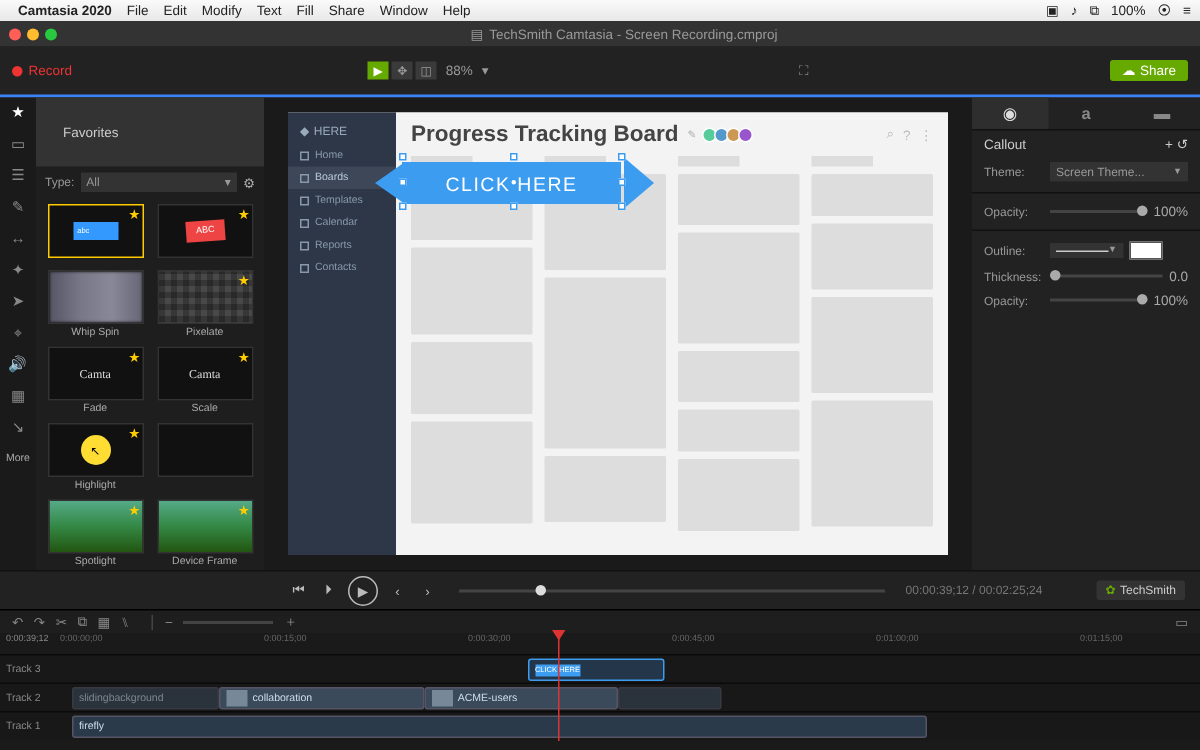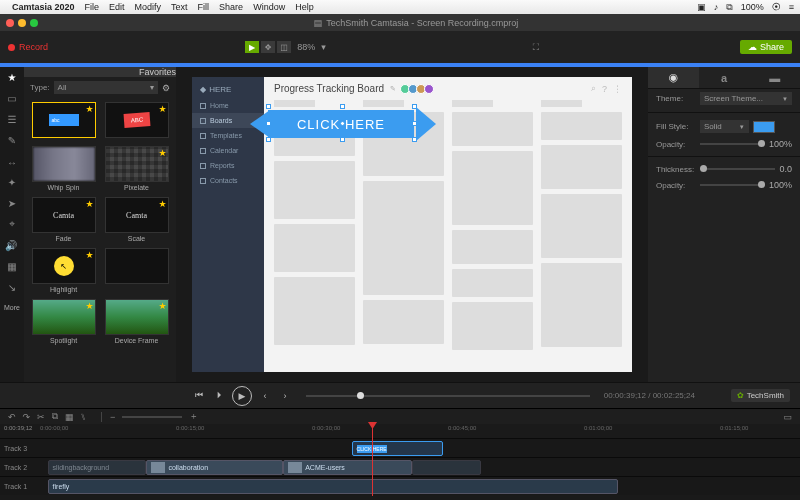--- a/index.html
+++ b/index.html
@@ -6,34 +6,34 @@
 body{width:800px;height:500px;background:#1a1a1a;overflow:hidden;font-size:9px;color:#aaa}
 .menubar{height:14px;background:linear-gradient(#fafafa,#e8e8e8);display:flex;align-items:center;padding:0 6px;color:#222;font-size:9px}
 .menubar .apple{font-size:10px;margin-right:6px}
 .menubar .m{margin-right:10px}
 .menubar .m.bold{font-weight:600}
 .menubar .right{margin-left:auto;display:flex;gap:8px;align-items:center}
 .titlebar{height:17px;background:#333;display:flex;align-items:center;padding:0 6px;color:#999}
 .traffic{display:flex;gap:4px}
 .dot{width:8px;height:8px;border-radius:50%}
 .titlebar .title{margin:0 auto;display:flex;align-items:center;gap:4px}
-.toolbar{height:17px;background:#222;display:flex;align-items:center;padding:16px 8px;border-bottom:4px solid #3b82f6}
+.toolbar{height:17px;background:#222;display:flex;align-items:center;padding:16px 8px;border-bottom:2px solid #3b82f6}
 .record{color:#e33;display:flex;align-items:center;gap:4px;font-size:9px}
 .record .rdot{width:7px;height:7px;background:#e33;border-radius:50%}
 .zoom{margin:0 auto;display:flex;align-items:center;gap:2px;color:#999}
 .zbtn{width:14px;height:12px;background:#3a3a3a;display:flex;align-items:center;justify-content:center;font-size:8px}
 .share{margin-left:auto;background:#6a0;color:#fff;padding:2px 8px;border-radius:2px;font-size:9px;display:flex;gap:3px;align-items:center}
 .share::before{content:"☁";font-size:9px}
 .main{display:flex;height:315px}
 .iconbar{width:24px;background:#1a1a1a;display:flex;flex-direction:column;align-items:center;padding-top:4px;gap:9px}
 .iconbar .ic{width:12px;height:12px;color:#888;display:flex;align-items:center;justify-content:center;font-size:10px}
 .iconbar .ic.active{color:#fff}
 .iconbar .more{margin-top:2px;font-size:7px;writing-mode:horizontal-tb}
 .lib{width:152px;background:#1e1e1e;display:flex;flex-direction:column}
-.libhead{background:#333;text-align:right;padding:0;font-size:9px;color:#ccc}
+.libhead{background:#333;text-align:left;padding:18px;font-size:9px;color:#ccc}
 .typebar{display:flex;align-items:center;padding:4px 6px;gap:4px}
 .typesel{flex:1;background:#333;padding:2px 4px;display:flex;justify-content:space-between;color:#999;font-size:8px}
 .grid{display:grid;grid-template-columns:1fr 1fr;gap:6px;padding:4px 6px;overflow:hidden}
 .thumb{display:flex;flex-direction:column;align-items:center;gap:2px}
 .tbox{width:64px;height:36px;background:#111;position:relative;border:1px solid #333;display:flex;align-items:center;justify-content:center;overflow:hidden}
 .tbox.sel{border:1px solid #fc0}
 .tbox .star{position:absolute;top:1px;right:1px;color:#fc0;font-size:9px}
 .tname{font-size:7px;color:#aaa}
 .arrow-sm{width:30px;height:12px;background:#39f;position:relative;color:#fff;font-size:5px;display:flex;align-items:center;padding-left:3px}
 .arrow-sm::after{content:"";position:absolute;right:-6px;top:0;border:6px solid transparent;border-left:6px solid #39f}
@@ -45,21 +45,21 @@
 .mtn{width:100%;height:100%;background:linear-gradient(180deg,#5a8 0%,#384 50%,#251 100%)}
 .canvas{flex:1;background:#1a1a1a;display:flex;align-items:flex-start;justify-content:center;padding:10px 6px}
 .screen{width:440px;height:295px;background:#fff;display:flex}
 .appside{width:72px;background:#2e3748;display:flex;flex-direction:column;padding-top:4px}
 .logo{color:#9ab;font-size:8px;padding:4px 8px;display:flex;align-items:center;gap:3px}
 .nav{color:#89a;font-size:7px;padding:4px 8px;display:flex;align-items:center;gap:4px}
 .nav .nic{width:6px;height:6px;border:1px solid #89a;display:inline-block}
 .nav.on{background:#3d4758;color:#bcd}
 .board{flex:1;background:#f3f3f3;padding:6px 10px;position:relative}
 .bhead{display:flex;align-items:center;gap:6px;margin-bottom:6px}
-.btitle{color:#444;font-size:10px;font-weight:400}
+.btitle{color:#444;font-size:15px;font-weight:700}
 .avs{display:flex}
 .av{width:10px;height:10px;border-radius:50%;margin-left:-2px;border:1px solid #fff}
 .cols{display:flex;gap:8px}
 .col{flex:1;display:flex;flex-direction:column;gap:5px}
 .chdr{height:7px;background:#ddd;width:50%}
 .card{background:#ddd;border-radius:1px}
 .callout-arrow{position:absolute;top:30px;left:-14px;width:186px;height:34px;pointer-events:none}
 .ca-body{position:absolute;left:18px;top:3px;width:146px;height:28px;background:#3b9cf0;display:flex;align-items:center;justify-content:center;color:#fff;font-size:13px;letter-spacing:1px}
 .ca-head{position:absolute;right:0;top:0;width:0;height:0;border:17px solid transparent;border-left:20px solid #3b9cf0;border-right:none}
 .ca-tail2{position:absolute;left:0;top:3px;width:20px;height:28px;background:#3b9cf0;clip-path:polygon(100% 0,100% 100%,0 50%)}
@@ -331,44 +331,48 @@
       </div>
     </div>
   </div>
 
   <div class="props">
     <div class="ptabs">
       <div class="ptab on">◉</div>
       <div class="ptab" style="font-weight:bold">a</div>
       <div class="ptab">▬</div>
     </div>
+    <div class="ptitle">
+        <span>Callout</span>
+        <span><span>+</span> <span>↺</span></span>
+      </div>
     <div class="prow">
         <span class="plabel">Theme:</span>
         <div class="psel">
           <span>Screen Theme...</span>
           <span class="arr">▼</span>
         </div>
       </div>
     <div class="hr"></div>
     <div class="prow">
-        <span class="plabel">Fill Style:</span>
-        <div class="psel" style="flex:.7">
-          <span>Solid</span>
-          <span class="arr">▼</span>
-        </div>
-        <div class="swatch"></div>
-      </div>
-    <div class="prow">
         <span class="plabel">Opacity:</span>
         <div class="slider">
           <div class="kn" style="left:calc(100% - 7px)"></div>
         </div>
         <span>100%</span>
       </div>
     <div class="hr"></div>
+    <div class="prow">
+        <span class="plabel">Outline:</span>
+        <div class="psel" style="flex:.7">
+          <span style="display:block;width:100%;height:1px;background:#ccc"></span>
+          <span class="arr">▼</span>
+        </div>
+        <div class="swatch white"></div>
+      </div>
     <div class="prow">
         <span class="plabel">Thickness:</span>
         <div class="slider">
           <div class="kn" style="left:0"></div>
         </div>
         <span>0.0</span>
       </div>
     <div class="prow">
         <span class="plabel">Opacity:</span>
         <div class="slider">

